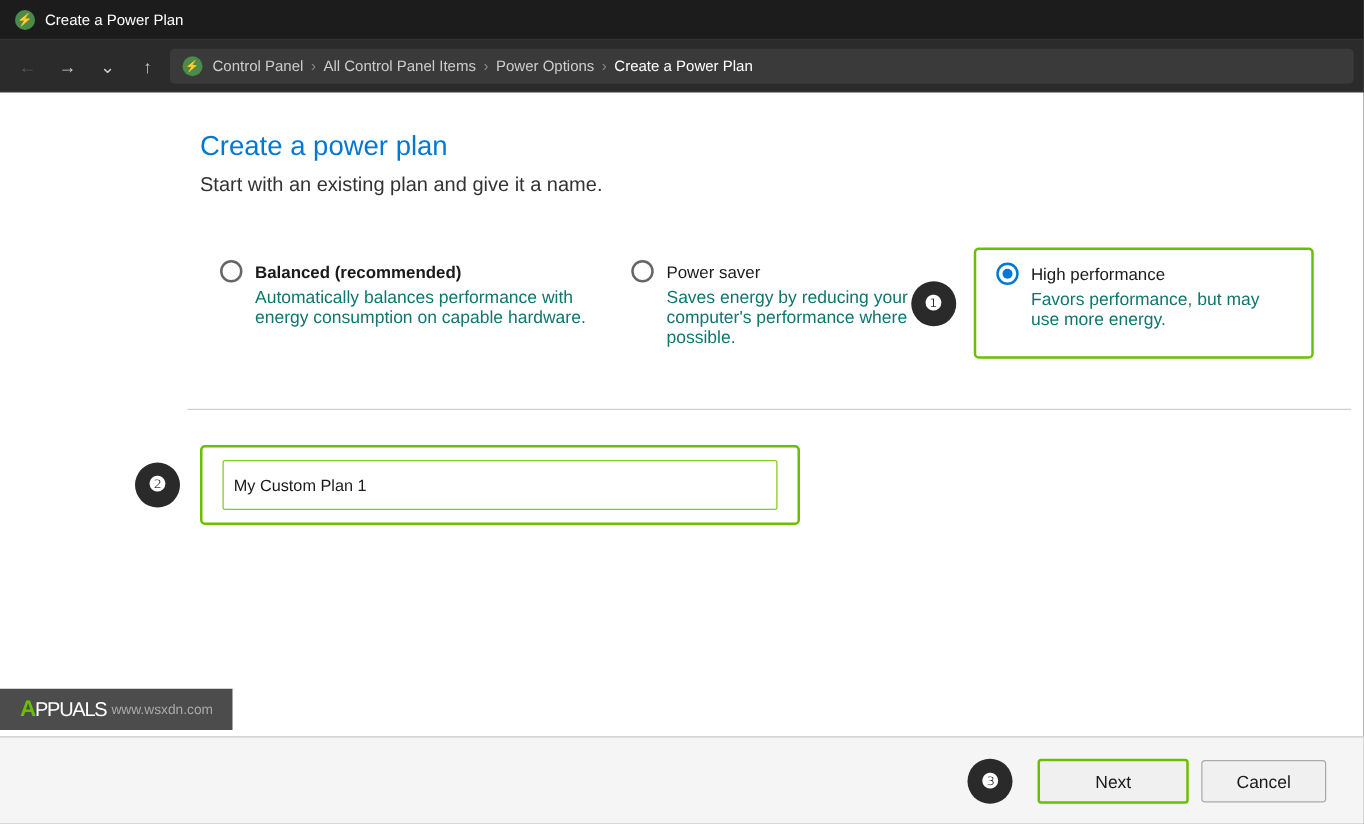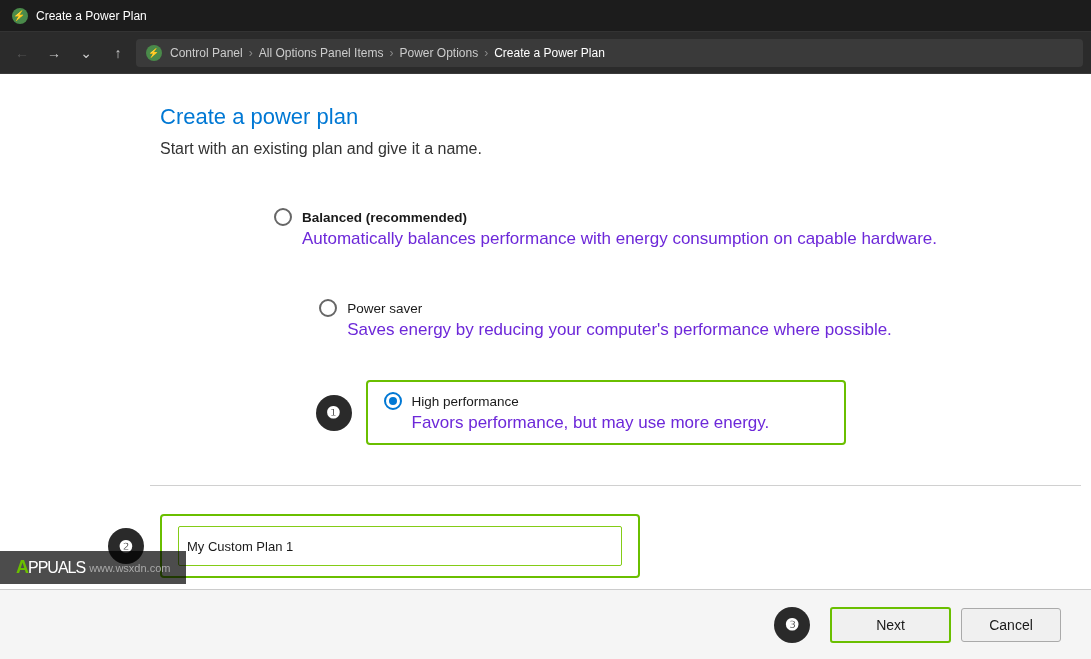--- a/index.html
+++ b/index.html
@@ -117,24 +117,22 @@
 
     .page-subtitle {
       color: #333;
       font-size: 16px;
       margin-bottom: 40px;
     }
 
     
     .radio-group {
       display: flex;
-      flex-direction: column;
-      gap: 30px;
+      gap: 4px;
       margin-bottom: 20px;
-      align-items: center;
     }
 
     .radio-option {
       display: flex;
       flex-direction: column;
       padding: 10px 16px;
       cursor: pointer;
       position: relative;
     }
 
@@ -178,22 +176,22 @@
     .radio-label-text {
       font-size: 13.5px;
       color: #1a1a1a;
     }
 
     .radio-label-text.bold {
       font-weight: 700;
     }
 
     .radio-desc {
-      color: #6d28d9;
-      font-size: 17px;
+      color: #0f766e;
+      font-size: 14px;
       margin-top: 3px;
       padding-left: 28px;
     }
 
     
     .step-badge {
       width: 36px;
       height: 36px;
       border-radius: 50%;
       background: #2a2a2a;
@@ -349,21 +347,21 @@
 
 <div class="address-bar">
   <button class="nav-btn disabled">←</button>
   <button class="nav-btn">→</button>
   <button class="nav-btn">⌄</button>
   <button class="nav-btn">↑</button>
   <div class="address-path">
     <span class="path-icon">⚡</span>
     <span class="path-link">Control Panel</span>
     <span class="path-sep">›</span>
-    <span class="path-link">All Options Panel Items</span>
+    <span class="path-link">All Control Panel Items</span>
     <span class="path-sep">›</span>
     <span class="path-link">Power Options</span>
     <span class="path-sep">›</span>
     <span class="path-current">Create a Power Plan</span>
   </div>
 </div>
 
 <div class="main-content">
   <h1 class="page-title">Create a power plan</h1>
   <p class="page-subtitle">Start with an existing plan and give it a name.</p>

